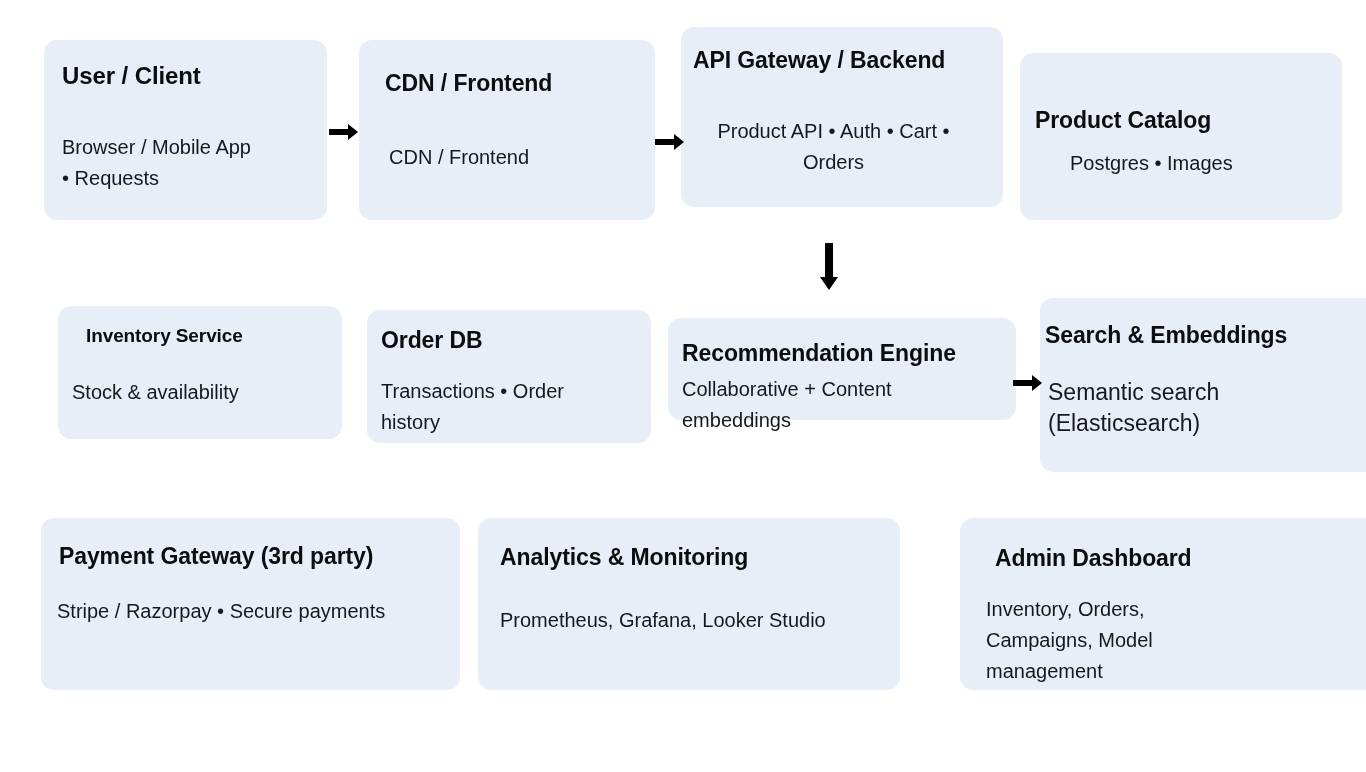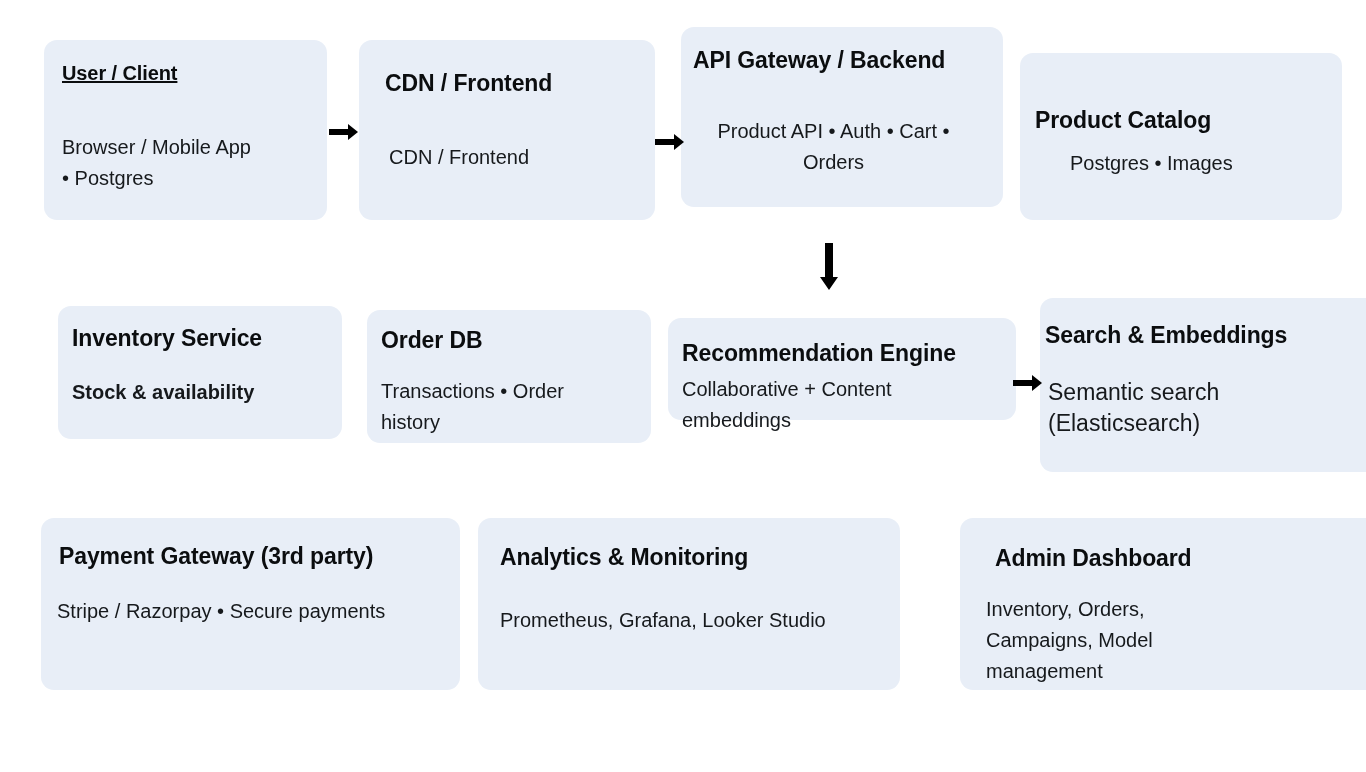--- a/index.html
+++ b/index.html
@@ -47,42 +47,42 @@
     display: block;
     overflow: visible;
   }
 </style>
 </head>
 <body>
 
 <div id="canvas">
 
   <div class="node" style="left:44px; top:40px; width:283px; height:180px;">
-    <div class="title" style="left:18px; top:22px; font-size:20px;text-decoration:underline;">User / Client</div>
-    <div class="desc" style="left:18px; top:92px; width:200px; font-size:20px; line-height:31px;">Browser / Mobile App • Postgres</div>
+    <div class="title" style="left:18px; top:22px; font-size:24px;">User / Client</div>
+    <div class="desc" style="left:18px; top:92px; width:200px; font-size:20px; line-height:31px;">Browser / Mobile App • Requests</div>
   </div>
 
   <div class="node" style="left:359px; top:40px; width:296px; height:180px;">
     <div class="title" style="left:26px; top:30px; font-size:23px;">CDN / Frontend</div>
     <div class="desc" style="left:30px; top:102px; width:240px; font-size:20px; line-height:31px;">CDN / Frontend</div>
   </div>
 
   <div class="node" style="left:681px; top:27px; width:322px; height:180px;text-align:center;">
     <div class="title" style="left:12px; top:20px; font-size:23px;">API Gateway / Backend</div>
     <div class="desc" style="left:10px; top:89px; width:285px; font-size:20px; line-height:31px;">Product API • Auth • Cart • Orders</div>
   </div>
 
   <div class="node" style="left:1020px; top:53px; width:322px; height:167px;">
     <div class="title" style="left:15px; top:26px; font-size:23px;margin-top:28px;">Product Catalog</div>
     <div class="desc" style="left:18px; top:95px; width:270px; font-size:20px; line-height:31px;margin-left:32px;">Postgres • Images</div>
   </div>
 
   <div class="node" style="left:58px; top:306px; width:284px; height:133px;">
-    <div class="title" style="left:14px; top:19px; font-size:23px;">Inventory Service</div>
-    <div class="desc" style="left:14px; top:71px; width:260px; font-size:20px; line-height:31px;font-weight:bold;">Stock &amp; availability</div>
+    <div class="title" style="left:28px; top:19px; font-size:19px;">Inventory Service</div>
+    <div class="desc" style="left:14px; top:71px; width:260px; font-size:20px; line-height:31px;">Stock &amp; availability</div>
   </div>
 
   <div class="node" style="left:367px; top:310px; width:284px; height:133px;">
     <div class="title" style="left:14px; top:17px; font-size:23px;">Order DB</div>
     <div class="desc" style="left:14px; top:66px; width:240px; font-size:20px; line-height:31px;">Transactions • Order history</div>
   </div>
 
   <div class="node" style="left:668px; top:318px; width:348px; height:102px;">
     <div class="title" style="left:14px; top:22px; font-size:23px;">Recommendation Engine</div>
     <div class="desc" style="left:14px; top:56px; width:290px; font-size:20px; line-height:31px;">Collaborative + Content embeddings</div>

